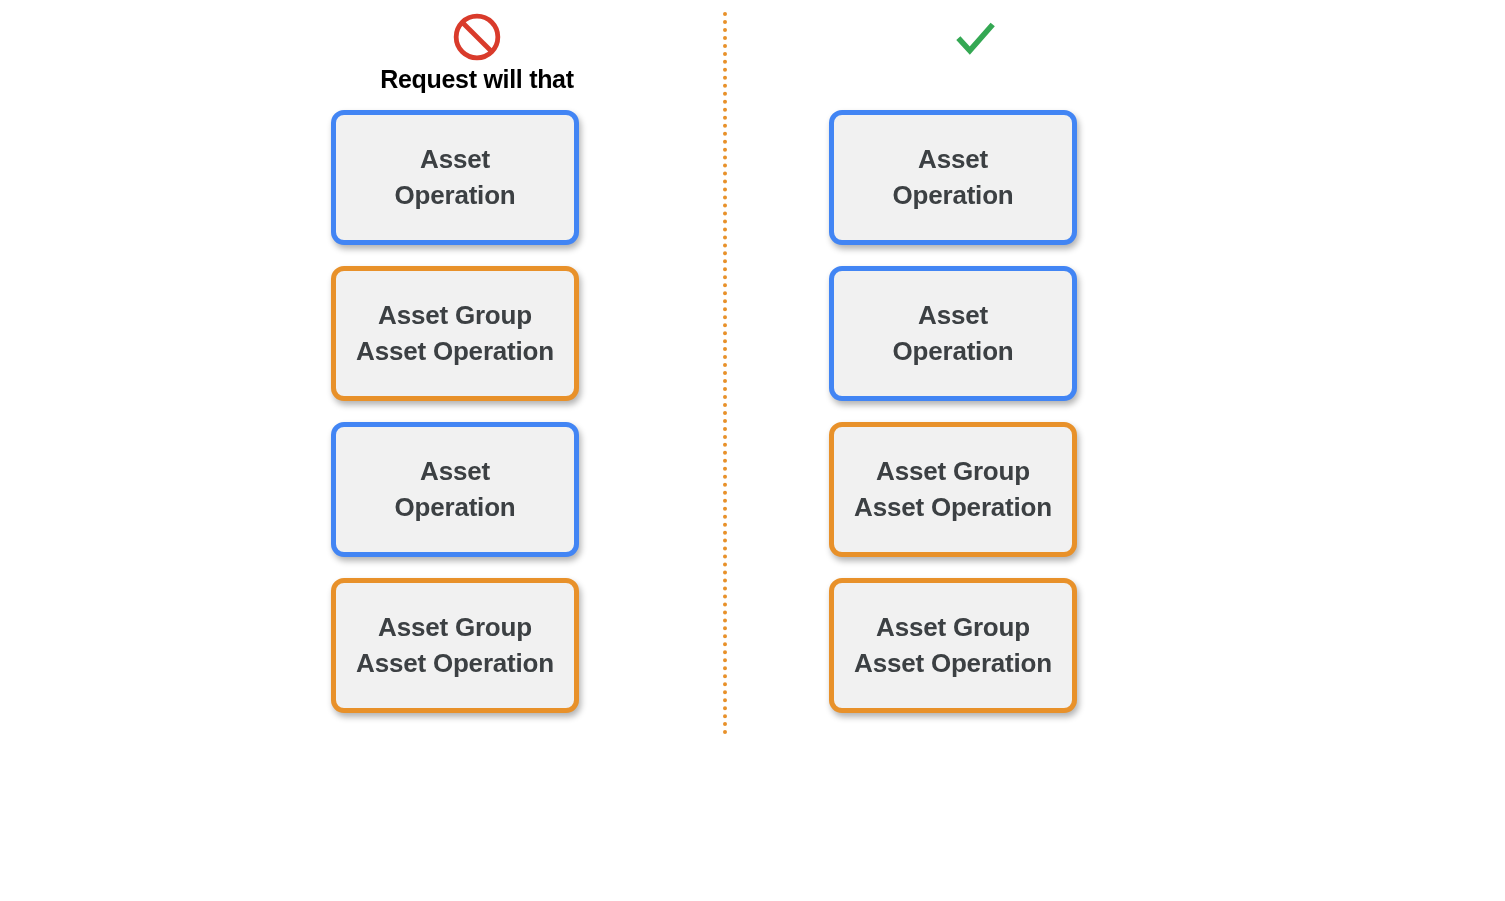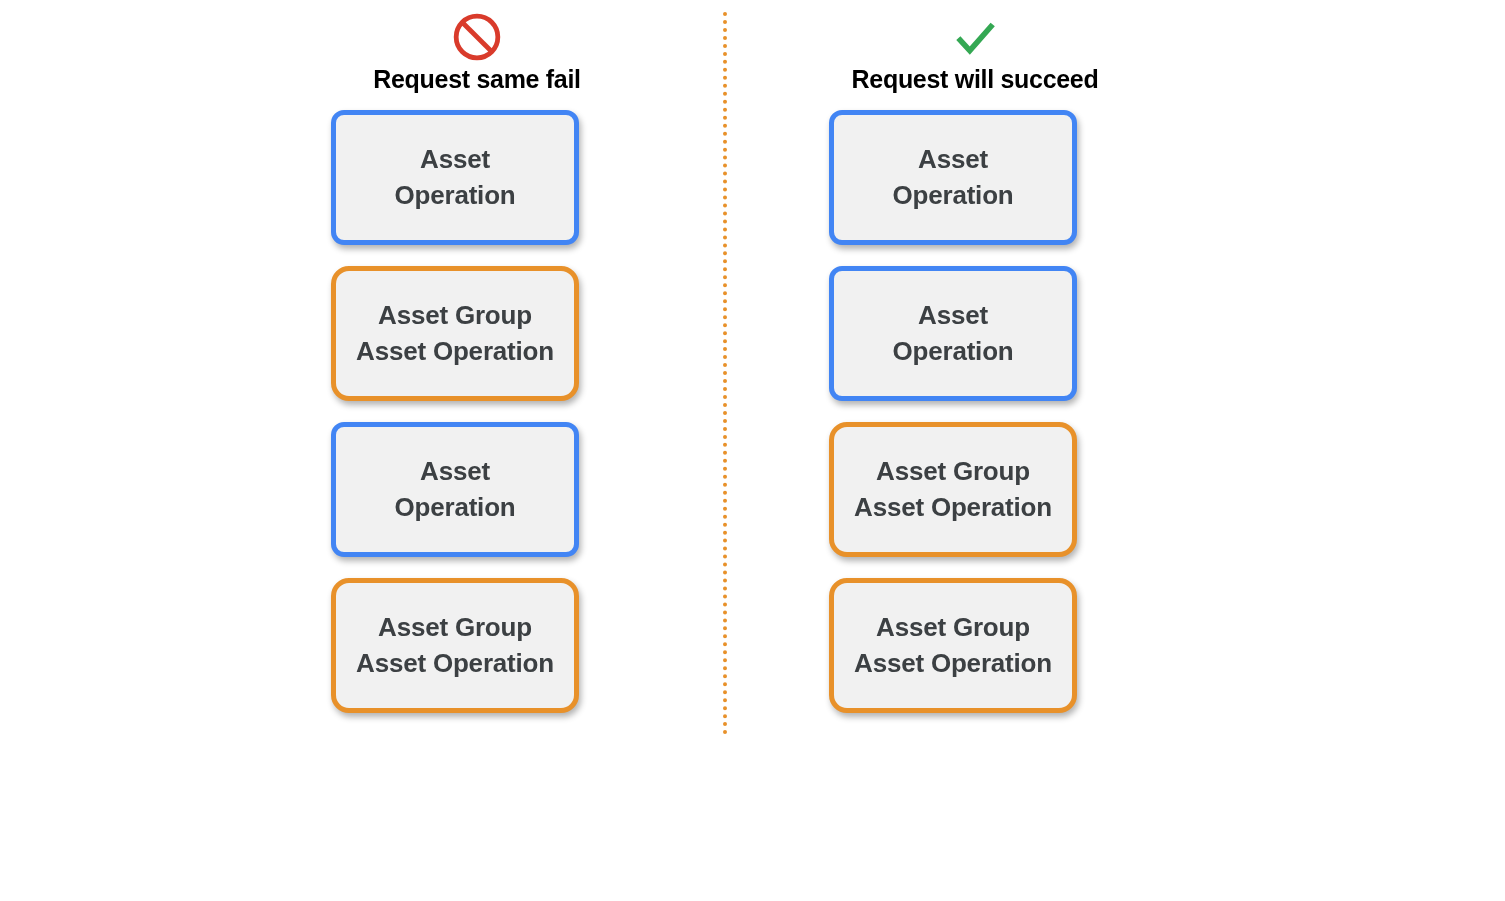--- a/index.html
+++ b/index.html
@@ -83,21 +83,21 @@
     background: #f1f1f1;
     border: 5px solid #4285f4;
     box-shadow: 2px 4px 6px rgba(0,0,0,0.30);
     display: flex;
     align-items: center;
     justify-content: center;
     text-align: center;
     padding: 0 10px;
   }
 
-  .card.orange { border-color: #e8912a; border-radius: 18px; }
+  .card.orange { border-color: #e8912a; }
 
   .card-text {
     font-size: 26px;
     font-weight: bold;
     color: #3c4043;
     line-height: 1.38;
     letter-spacing: -0.2px;
     white-space: pre-line;
   }
 
@@ -123,21 +123,21 @@
 
   <div class="divider"></div>
 
   <div class="column left">
 
     <div class="col-header">
       <svg class="status-icon" viewBox="0 0 48 48">
         <circle cx="24" cy="24" r="20" fill="none" stroke="#d93b2b" stroke-width="4.6"></circle>
         <line x1="10.5" y1="10.5" x2="37.5" y2="37.5" stroke="#d93b2b" stroke-width="4.6" stroke-linecap="butt"></line>
       </svg>
-      <div class="col-label">Request same fail</div>
+      <div class="col-label">Request will that</div>
     </div>
 
     <div class="card-stack">
       <div class="card">
         <span class="card-text">Asset
 Operation</span>
       </div>
       <div class="card orange">
         <span class="card-text">Asset Group
 Asset Operation</span>
@@ -152,21 +152,20 @@
       </div>
     </div>
   </div>
 
   <div class="column right">
 
     <div class="col-header">
       <svg class="status-icon" viewBox="0 0 48 48">
         <polyline points="8,25 19,37 41,12" fill="none" stroke="#34a853" stroke-width="5.4" stroke-linecap="butt" stroke-linejoin="miter"></polyline>
       </svg>
-      <div class="col-label">Request will succeed</div>
     </div>
 
     <div class="card-stack">
       <div class="card">
         <span class="card-text">Asset
 Operation</span>
       </div>
       <div class="card">
         <span class="card-text">Asset
 Operation</span>

